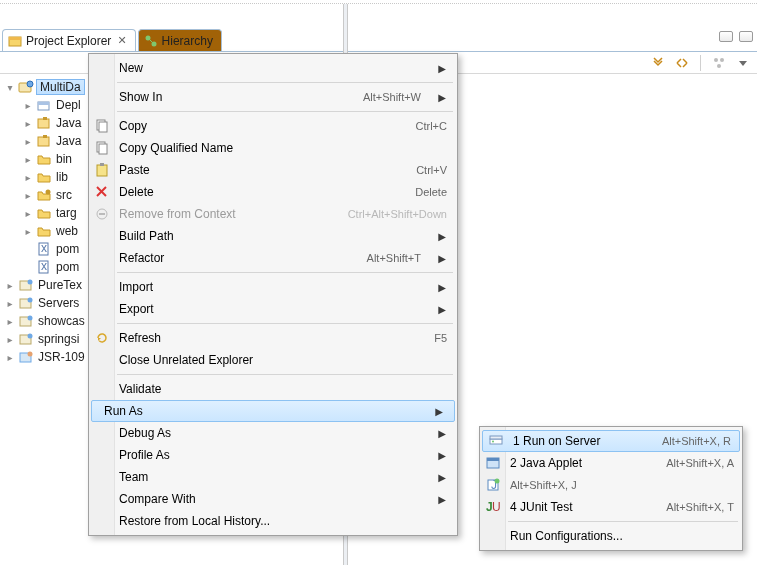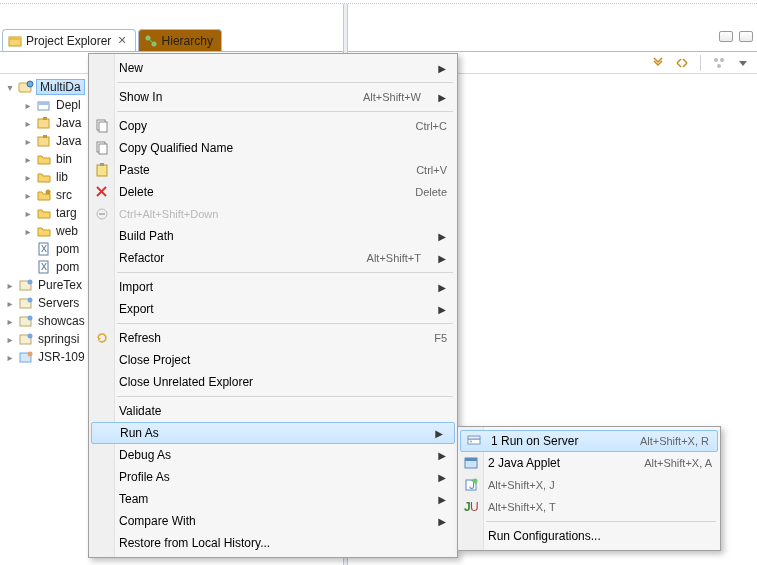--- a/index.html
+++ b/index.html
@@ -60,24 +60,24 @@
   .cm-item .cm-text { flex:1; }
   .cm-item .cm-accel { color:#666; font-size:11px;text-align:center; }
   .cm-item.disabled .cm-accel { color:#b8b8b8; }
   .cm-item .cm-arrow { width:10px; text-align:center; color:#3a3a3a; font-size:10px; }
   .cm-sep { height:1px; margin:3px 4px 3px 28px; background:#d5d5d5; }
   .cm-icon { position:absolute; left:5px; width:16px; height:16px; display:inline-flex; align-items:center; justify-content:center; }
 
   .cm-item.hover {
     background:linear-gradient(#dff0ff,#cbe6ff);
     border:1px solid #8cc2f2; border-radius:2px; height:22px;
-    margin-left:2px; margin-right:2px; padding-left:28px;
+    margin-left:2px; margin-right:2px; padding-left:12px;
   }
 
-  .submenu { top:426px; left:457px; width:264px; }
+  .submenu { top:426px; left:479px; width:264px; }
   .submenu .cm-items { padding:3px 0;}
   .submenu .cm-item { padding-left:30px; padding-right:8px; }
 
   
   svg { display:block; }
 </style>
 </head>
 <body>
 
 <div class="top-band"></div>
@@ -356,20 +356,21 @@
         <span class="cm-text">Delete</span>
         <span class="cm-accel">Delete</span>
       </div>
       <div class="cm-item disabled">
         <span class="cm-icon">
           <svg width="16" height="16">
             <circle cx="8" cy="8" r="5" fill="none" stroke="#bbb"></circle>
             <line x1="5" y1="8" x2="11" y2="8" stroke="#bbb" stroke-width="2"></line>
           </svg>
         </span>
+        <span class="cm-text">Remove from Context</span>
         <span class="cm-accel">Ctrl+Alt+Shift+Down</span>
       </div>
       <div class="cm-item">
         <span class="cm-text">Build Path</span>
         <span class="cm-arrow">▶</span>
       </div>
       <div class="cm-item">
         <span class="cm-text">Refactor</span>
         <span class="cm-accel">Alt+Shift+T</span>
         <span class="cm-arrow">▶</span>
@@ -386,23 +387,20 @@
       <div class="cm-sep"></div>
       <div class="cm-item">
         <span class="cm-icon">
           <svg width="16" height="16">
             <path d="M4 8a4 4 0 1 1 1.2 2.8" fill="none" stroke="#d9a82c" stroke-width="1.5"></path>
             <path d="M4 11l0-3l3 0z" fill="#d9a82c"></path>
           </svg>
         </span>
         <span class="cm-text">Refresh</span>
         <span class="cm-accel">F5</span>
-      </div>
-      <div class="cm-item">
-        <span class="cm-text">Close Project</span>
       </div>
       <div class="cm-item">
         <span class="cm-text">Close Unrelated Explorer</span>
       </div>
       <div class="cm-sep"></div>
       <div class="cm-item">
         <span class="cm-text">Validate</span>
       </div>
       <div class="cm-item hover">
         <span class="cm-text">Run As</span>
@@ -464,20 +462,21 @@
         </span>
         <span class="cm-accel">Alt+Shift+X, J</span>
       </div>
       <div class="cm-item">
         <span class="cm-icon">
           <svg width="16" height="16">
             <text x="1" y="12" font-size="10" fill="#3a8a3a" font-weight="bold">J</text>
             <text x="7" y="12" font-size="9" fill="#b23a3a">U</text>
           </svg>
         </span>
+        <span class="cm-text">4 JUnit Test</span>
         <span class="cm-accel">Alt+Shift+X, T</span>
       </div>
       <div class="cm-sep"></div>
       <div class="cm-item">
         <span class="cm-text">Run Configurations...</span>
       </div>
     </div>
 </div>
 
 </body></html>

